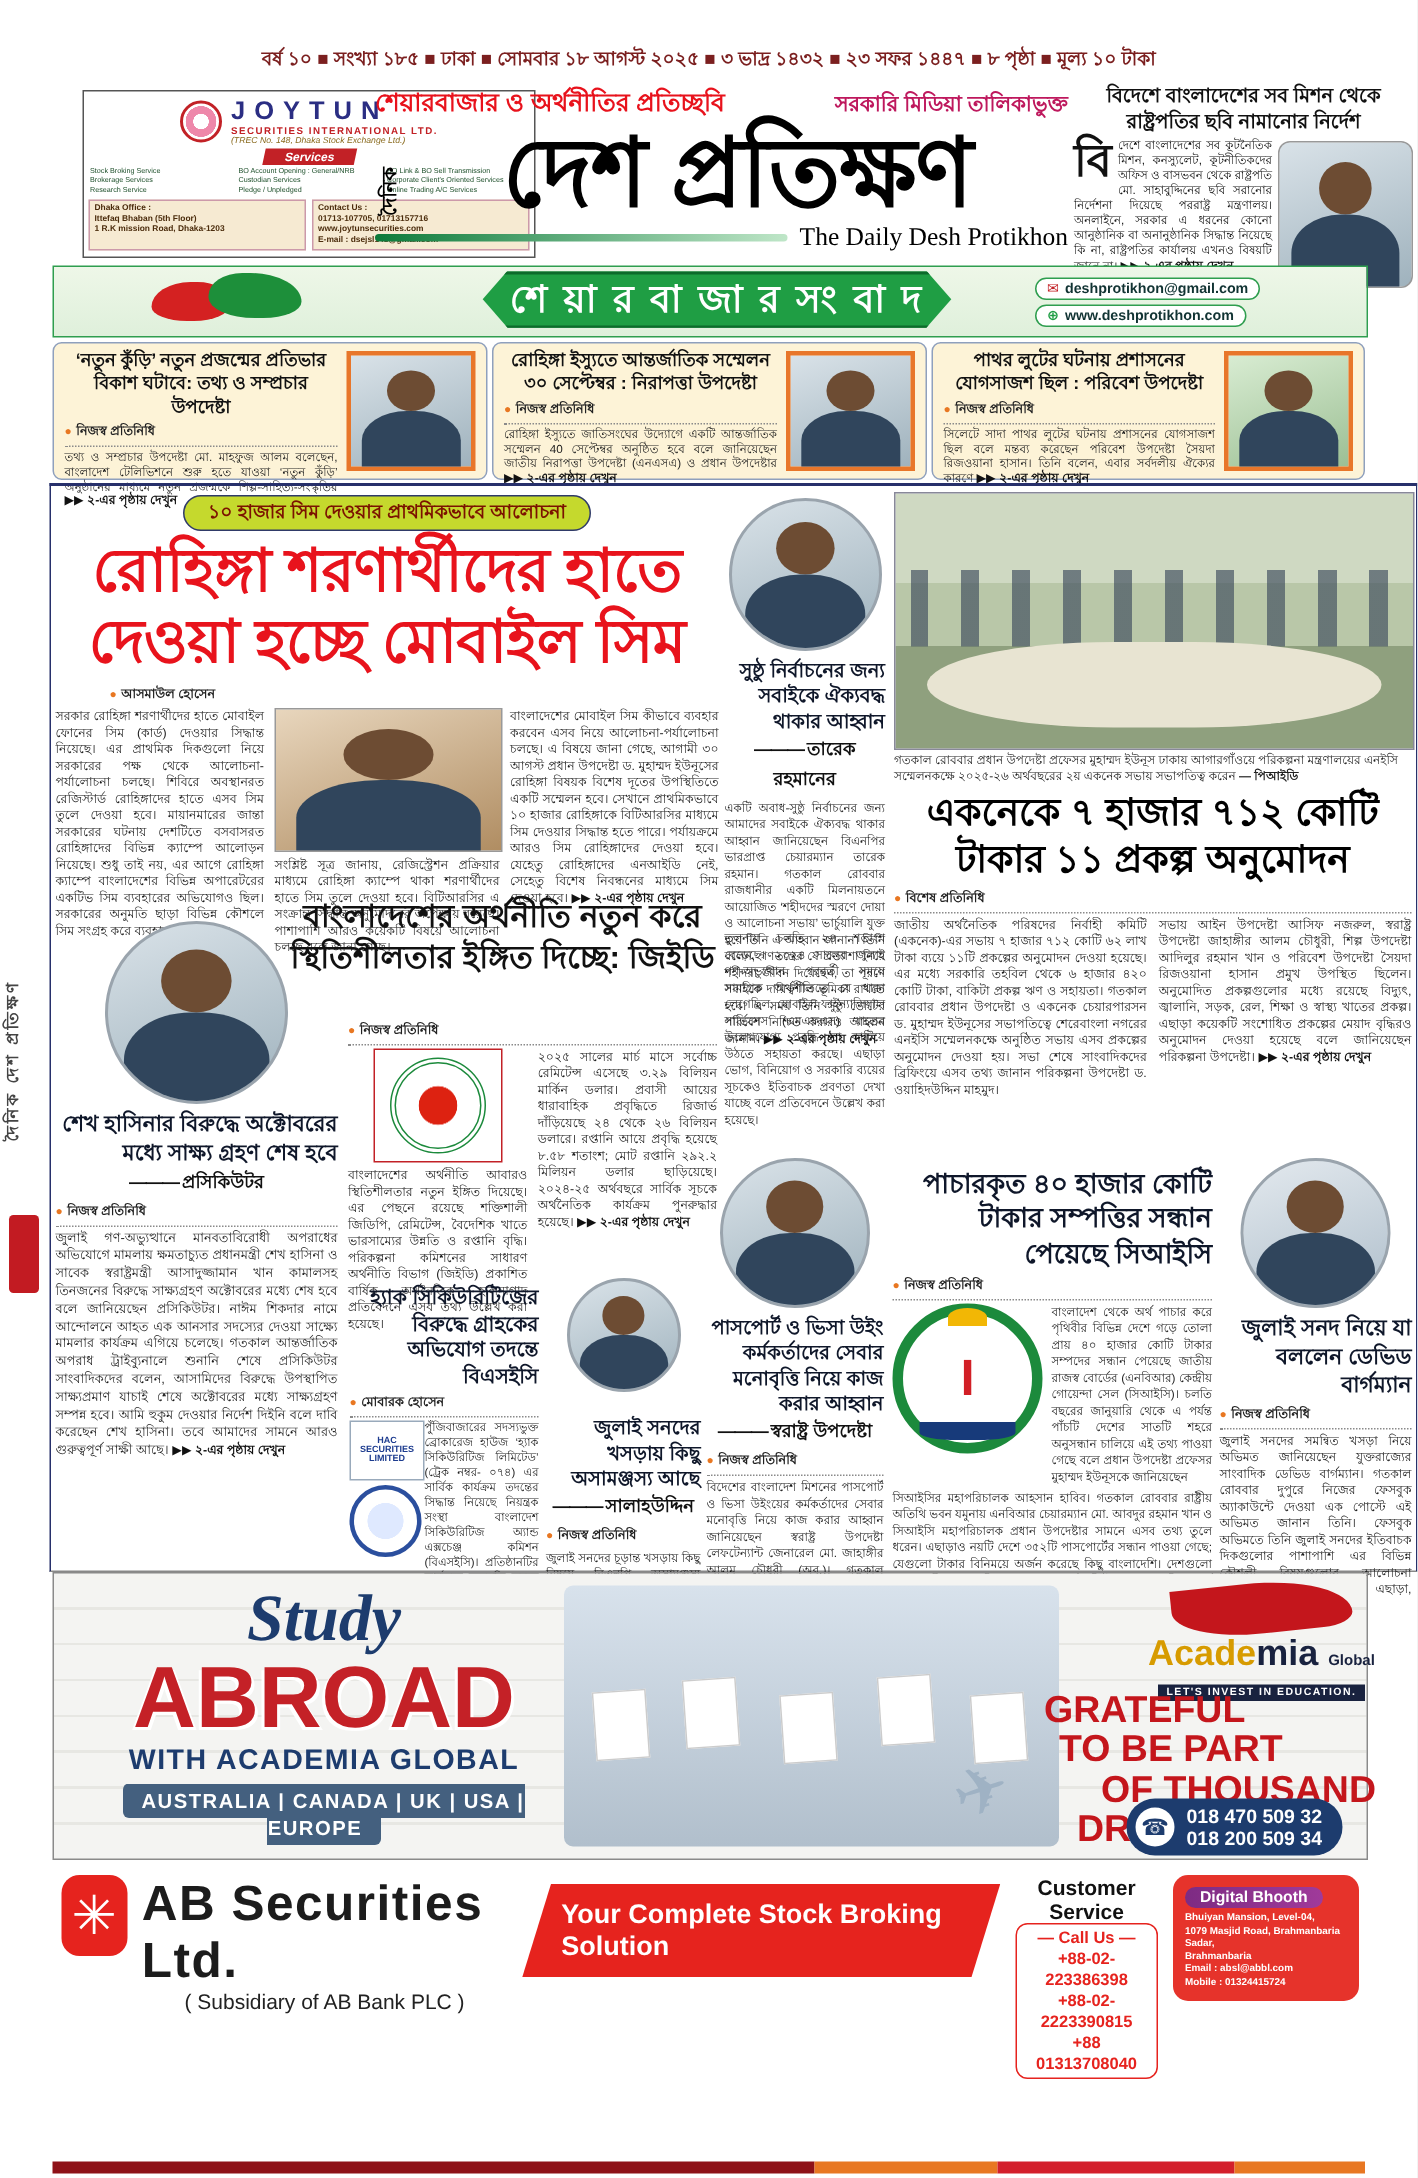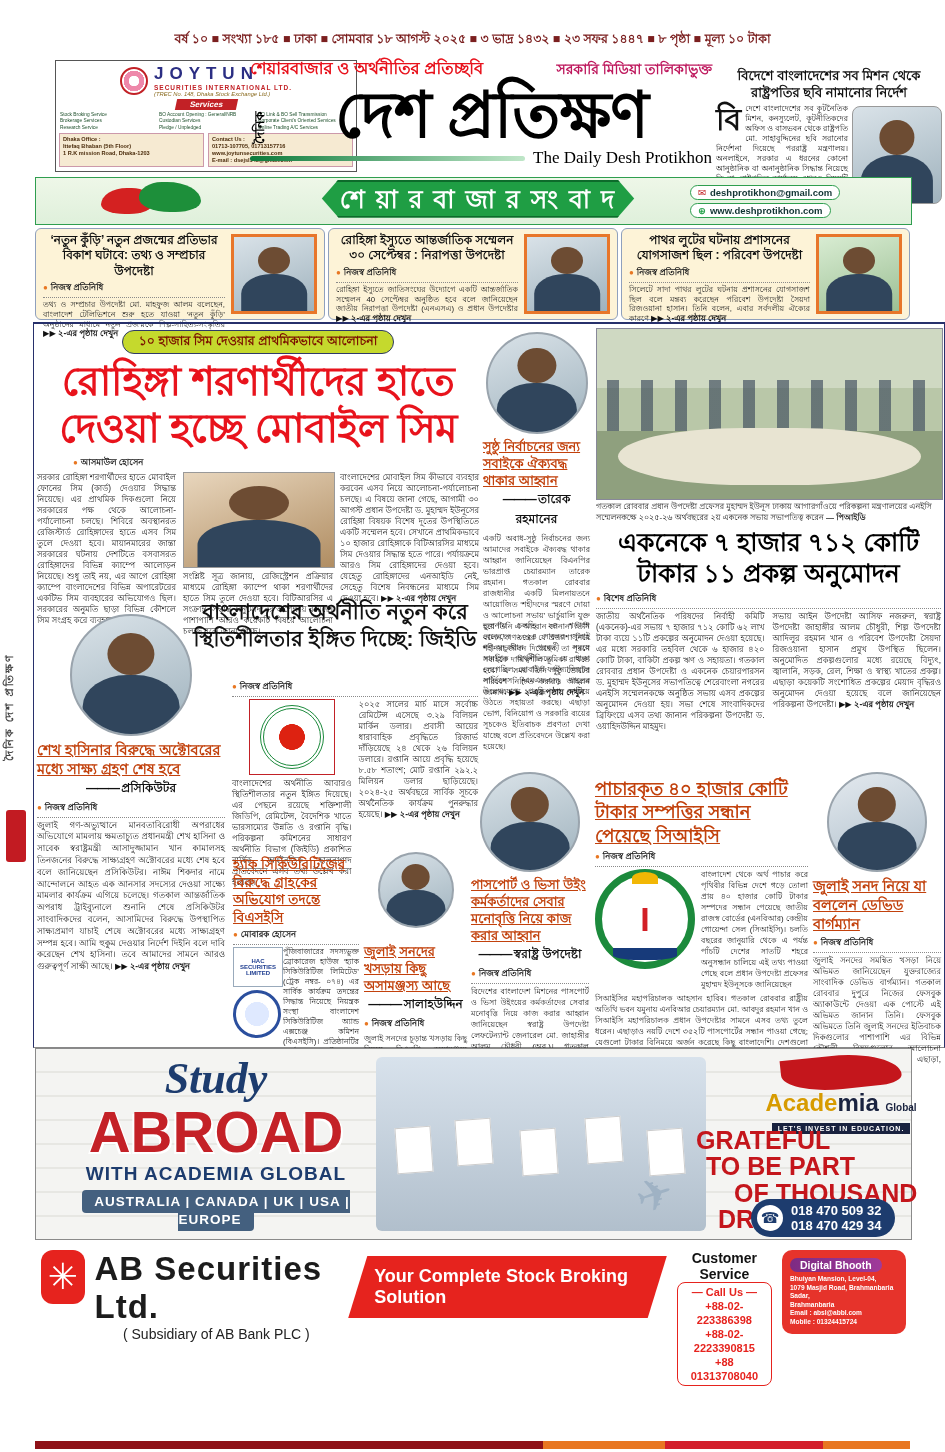--- a/index.html
+++ b/index.html
@@ -28,21 +28,21 @@
   .svc-pill{background:#c22126;color:#fff;font-weight:bold;font-size:8px;padding:1px 14px;
         display:inline-block;transform:skewX(-12deg);}
   .svc-col{font-size:4.8px;line-height:6.3px;color:#1d4f2a;}
   .jy-box{background:#f6ead2;border:1px solid #c9a;font-size:5.6px;line-height:7px;padding:2px 3px;font-weight:bold;color:#4b2c0c;}
   .masthead-tag{color:#e8121c;font-weight:bold;font-size:16.5px;}
   .masthead-gov{color:#be185d;font-weight:bold;font-size:14px;}
   .masthead-title{font-size:64px;font-weight:900;line-height:1;color:#000;letter-spacing:-1px;}
   .masthead-daily{writing-mode:vertical-rl;transform:rotate(180deg);font-size:13px;font-weight:bold;color:#000;}
   .masthead-eng{font-family:"Liberation Serif","DejaVu Serif",serif;font-size:17px;color:#000;}
   .green-bar{height:5px;background:linear-gradient(90deg,#0c7a3a,#bfe6c8);flex:1;border-radius:3px;}
-  .pres{left:716px;top:68px;width:226px;}
+  .pres{left:716px;top:56px;width:226px;}
   .pres h3{margin:0;font-size:13px;line-height:1.3;font-weight:800;text-align:center;}
   .pres .dropcap{float:left;font-size:30px;line-height:30px;font-weight:900;margin:1px 4px 0 0;}
   .pres-photo{float:right;width:88px;height:96px;border-radius:8px;border:1px solid #999;margin:2px 0 2px 4px;}
   
   .banner{left:35px;top:177px;width:875px;height:46px;background:linear-gradient(180deg,#eef7e8,#dff0db);
         border:1px solid #2f9e4f;display:flex;align-items:center;}
   .banner-hex{background:#1f9e44;border:2px solid #0d6b2b;color:#fff;font-weight:900;font-size:25px;
         letter-spacing:2px;padding:3px 26px;clip-path:polygon(3% 50%,8% 0,92% 0,97% 50%,92% 100%,8% 100%);}
   .bear{width:52px;height:26px;background:#d42121;border-radius:55% 45% 50% 50%/70% 55% 45% 40%;}
   .bull{width:62px;height:30px;background:#1d8f3a;border-radius:40% 60% 45% 55%/55% 70% 40% 50%;margin-left:-14px;margin-top:-8px;}
@@ -57,21 +57,21 @@
   
   .main-frame{left:33px;top:322px;width:910px;height:723px;border-top:2px solid #27306b;
         border-left:1px solid #27306b;border-right:1px solid #27306b;border-bottom:1px solid #888;}
   .spine{left:0;top:322px;width:32px;height:723px;}
   .spine-label{writing-mode:vertical-rl;transform:rotate(180deg);font-size:11px;font-weight:bold;color:#444;letter-spacing:2px;}
   .spine-box{width:20px;height:52px;background:#c21b22;border-radius:3px;margin:8px auto;}
   .kicker{display:inline-block;background:#c5d92d;border:1px solid #2f3a68;border-radius:12px;
         color:#7b1200;font-weight:800;font-size:12.5px;padding:1px 16px;}
   .lead-h{color:#e8131c;font-weight:900;font-size:40px;line-height:1.17;text-align:center;letter-spacing:-0.5px;}
   .art-h-md{font-weight:800;font-size:25px;line-height:1.25;text-align:center;color:#000;}
-  .art-h-sm{font-weight:800;font-size:13px;line-height:1.3;text-align:left;color:#c2410c;text-decoration:underline;}
+  .art-h-sm{font-weight:800;font-size:13px;line-height:1.3;text-align:right;color:#0f172a;}
   .dash-author{font-weight:800;font-size:12px;text-align:center;}
   .dash-author::before{content:"——— ";letter-spacing:-1px;}
   .caption{font-size:8px;line-height:10.5px;color:#222;}
   .seal-box{width:84px;height:74px;border:1px solid #c22126;background:#fff;display:flex;align-items:center;justify-content:center;flex:none;}
   .gov-seal{width:56px;height:56px;border-radius:50%;border:4px double #1c8a3c;
         background:radial-gradient(circle at 50% 50%,#d21 0 32%,#fff 33%);}
   .cic-seal{width:86px;height:86px;border-radius:50%;border:7px solid #1c8a3c;background:#fff;position:relative;flex:none;
         display:flex;align-items:center;justify-content:center;font-weight:900;font-size:34px;color:#d21f26;}
   .cic-seal::before{content:"";position:absolute;top:-4px;left:50%;transform:translateX(-50%);
         width:26px;height:12px;background:#f2b705;border-radius:50% 50% 0 0;}
@@ -386,21 +386,21 @@
       <div style="margin-left:10px;">TO BE PART</div>
       <div style="margin-left:38px;">OF THOUSAND</div>
       <div style="margin-left:22px;">DREAMS</div>
     </div>
     <div class="abs phone-pill" style="left:715px;top:150px;">
       <div class="ball">
           <span>☎</span>
         </div>
       <div style="font-weight:800;font-size:13px;line-height:15px;">
         <div>018 470 509 32</div>
-        <div>018 470 429 34</div>
+        <div>018 200 509 34</div>
       </div>
     </div>
   </div>
 
   <div class="abs ab-ad">
     <div style="display:flex;align-items:flex-start;gap:10px;padding:8px 4px 0 6px;">
       <div class="ab-logo">
           <span>✳</span>
         </div>
       <div>

